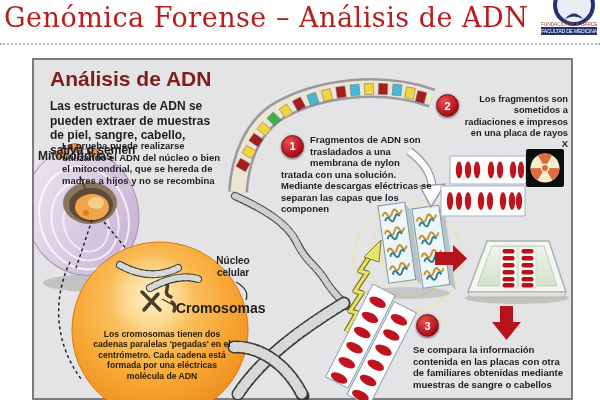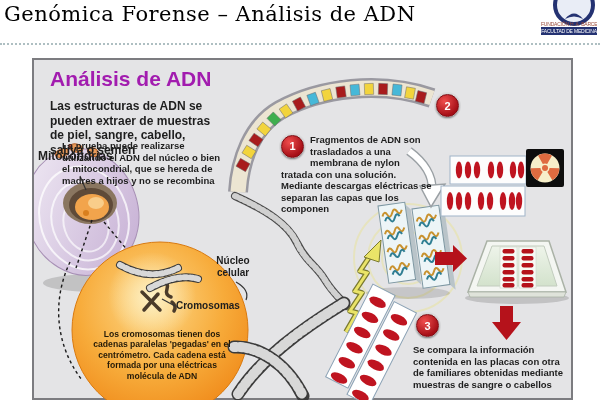--- a/index.html
+++ b/index.html
@@ -1,40 +1,40 @@
 <!DOCTYPE html>
 <html><head>
 <meta charset="utf-8">
 <style>
   html,body{margin:0;padding:0;}
   body{width:600px;height:400px;overflow:hidden;position:relative;background:#ffffff;
        font-family:"Liberation Sans","DejaVu Sans",sans-serif;}
   .abs{position:absolute;}
   
   #main-title{left:4px;top:2px;font-family:"DejaVu Serif","Liberation Serif",serif;
-    font-size:21px;font-weight:500;color:#000000;letter-spacing:.5px;white-space:nowrap;}
+    font-size:27px;font-weight:500;color:#b91c1c;letter-spacing:.5px;white-space:nowrap;}
   #dotted-rule{left:0;top:43px;width:600px;border-top:2px dotted #aebfc2;}
   #logo-seal{left:553px;top:-16px;width:34px;height:34px;border-radius:50%;
     background:#e9edf6;border:4px solid #243272;display:flex;align-items:flex-end;justify-content:center;}
   #logo-line1{left:541px;top:21px;width:56px;font-size:5px;color:#9a4a38;text-align:center;
     letter-spacing:-.2px;white-space:nowrap;overflow:hidden;}
   #logo-line2{left:541px;top:27px;width:56px;font-size:5px;color:#ffffff;background:#243272;
     text-align:center;letter-spacing:-.2px;white-space:nowrap;overflow:hidden;padding:1px 0;}
   
   #panel{left:32px;top:58px;width:541px;height:342px;background:#e4e4e6;
     border:2px solid #7c7c80;box-sizing:border-box;}
   #illus{left:34px;top:60px;width:537px;height:340px;overflow:hidden;}
   
   .txt{font-weight:bold;color:#1e1e1e;line-height:1.22;}
-  #info-heading{left:50px;top:66px;font-size:21px;font-weight:bold;color:#a21caf;}
+  #info-heading{left:50px;top:66px;font-size:21px;font-weight:bold;color:#7f1d1d;}
   #intro-text{left:50px;top:99px;width:165px;font-size:12px;}
   #mito-note{left:62px;top:140px;width:160px;font-size:9.5px;text-align:left;}
   #label-mitocondrias{left:38px;top:149px;font-size:12px;}
   #label-nucleo{left:203px;top:255px;width:60px;font-size:10px;text-align:center;}
-  #label-cromosomas{left:176px;top:300px;font-size:10px;}
+  #label-cromosomas{left:176px;top:300px;font-size:14px;}
   #chromosome-note{left:89px;top:329px;width:146px;font-size:8.6px;text-align:center;color:#241a08;}
   #step1-block{left:281px;top:134px;width:153px;font-size:9.5px;}
   #step2-block{left:436px;top:94px;width:132px;display:flex;gap:5px;}
   #step2-text{font-size:9.3px;text-align:right;flex:1;}
   #step3-text{left:413px;top:344px;width:153px;font-size:9.5px;}
   .num-circle{width:21px;height:21px;border-radius:50%;
     background:radial-gradient(circle at 35% 30%,#ef4d4d,#a50e16 72%);
     border:1px solid #7e0c12;color:#fff;font-size:11px;font-weight:bold;
     display:flex;align-items:center;justify-content:center;
     box-shadow:0 1px 2px rgba(0,0,0,.45),0 0 0 2px rgba(200,200,200,.25);}
@@ -297,16 +297,17 @@
 <div class="abs txt" id="label-cromosomas">Cromosomas</div>
 <div class="abs txt" id="chromosome-note">Los cromosomas tienen dos cadenas paralelas 'pegadas' en el centrómetro. Cada cadena está formada por una eléctricas molécula de ADN</div>
 
 <div class="abs txt" id="step1-block">
   <span class="num-circle float-circle">1</span>
   <span>Fragmentos de ADN son trasladados a una membrana de nylon tratada con una solución. Mediante descargas eléctricas se separan las capas que los componen</span>
 </div>
 
 <div class="abs" id="step2-block">
   <span class="num-circle">2</span>
+  <span class="txt" id="step2-text">Los fragmentos son sometidos a radiaciones e impresos en una placa de rayos X</span>
 </div>
 
 <div class="abs num-circle" id="step3-circle">3</div>
 <div class="abs txt" id="step3-text">Se compara la información contenida en las placas con otra de familiares obtenidas mediante muestras de sangre o cabellos</div>
 
 </body></html>

